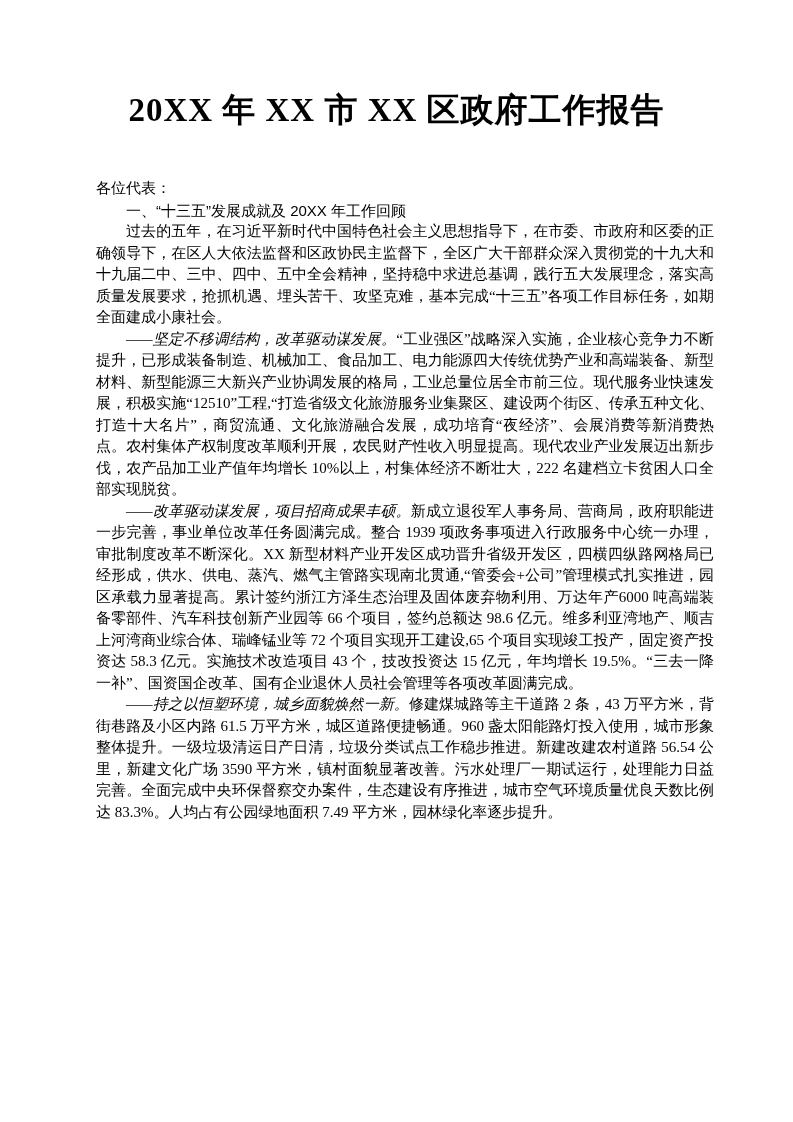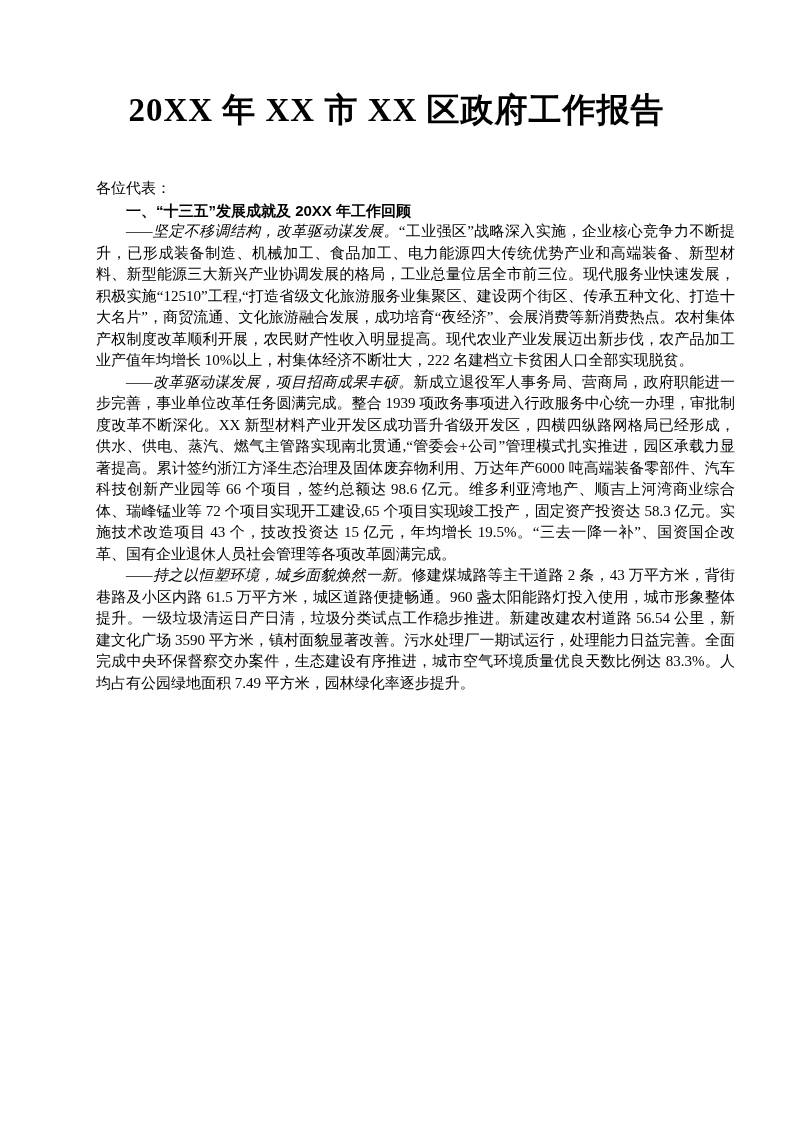--- a/index.html
+++ b/index.html
@@ -24,30 +24,30 @@
   }
   .doc-date {
     text-align: center;
     font-size: 20px;
     line-height: 28px;
     margin-top: 8px;
     font-family: "Liberation Serif", "DejaVu Serif", serif;
   }
   .body-text {
     margin-top: 46px;
-    padding: 0 58px 0 96px;
+    padding: 0 79px 0 96px;
     font-size: 15px;
     line-height: 21.5px;
     text-align: justify;
     text-justify: inter-ideograph;
   }
   .body-text p { margin: 0; }
   .indent { text-indent: 2em; }
   .heading {
-    font-weight: 700;
+    font-weight: 400;
     text-indent: 2em;
     font-family: "Liberation Sans", "DejaVu Sans", sans-serif;
   }
   .lead {
     font-style: italic;
   }
 </style>
 </head>
 <body>
 
@@ -56,20 +56,21 @@
   <div class="doc-title">20XX 年 XX 市 XX 区政府工作报告</div>
 
 
   <div class="body-text">
 
     <p>各位代表：</p>
 
 
     <p class="heading">一、“十三五”发展成就及 20XX 年工作回顾</p>
 
+    <p class="indent"><span class="lead"></span><span>过去的五年，在习近平新时代中国特色社会主义思想指导下，在市委、市政府和区委的正确领导下，在区人大依法监督和区政协民主监督下，全区广大干部群众深入贯彻党的十九大和十九届二中、三中、四中、五中全会精神，坚持稳中求进总基调，践行五大发展理念，落实高质量发展要求，抢抓机遇、埋头苦干、攻坚克难，基本完成“十三五”各项工作目标任务，如期全面建成小康社会。</span></p>
 
 
     <p class="indent"><span class="lead">——坚定不移调结构，改革驱动谋发展。</span><span>“工业强区”战略深入实施，企业核心竞争力不断提升，已形成装备制造、机械加工、食品加工、电力能源四大传统优势产业和高端装备、新型材料、新型能源三大新兴产业协调发展的格局，工业总量位居全市前三位。现代服务业快速发展，积极实施“12510”工程,“打造省级文化旅游服务业集聚区、建设两个街区、传承五种文化、打造十大名片”，商贸流通、文化旅游融合发展，成功培育“夜经济”、会展消费等新消费热点。农村集体产权制度改革顺利开展，农民财产性收入明显提高。现代农业产业发展迈出新步伐，农产品加工业产值年均增长 10%以上，村集体经济不断壮大，222 名建档立卡贫困人口全部实现脱贫。</span></p>
 
     <p class="indent"><span class="lead">——改革驱动谋发展，项目招商成果丰硕。</span><span>新成立退役军人事务局、营商局，政府职能进一步完善，事业单位改革任务圆满完成。整合 1939 项政务事项进入行政服务中心统一办理，审批制度改革不断深化。XX 新型材料产业开发区成功晋升省级开发区，四横四纵路网格局已经形成，供水、供电、蒸汽、燃气主管路实现南北贯通,“管委会+公司”管理模式扎实推进，园区承载力显著提高。累计签约浙江方泽生态治理及固体废弃物利用、万达年产6000 吨高端装备零部件、汽车科技创新产业园等 66 个项目，签约总额达 98.6 亿元。维多利亚湾地产、顺吉上河湾商业综合体、瑞峰锰业等 72 个项目实现开工建设,65 个项目实现竣工投产，固定资产投资达 58.3 亿元。实施技术改造项目 43 个，技改投资达 15 亿元，年均增长 19.5%。“三去一降一补”、国资国企改革、国有企业退休人员社会管理等各项改革圆满完成。</span></p>
 
     <p class="indent"><span class="lead">——持之以恒塑环境，城乡面貌焕然一新。</span><span>修建煤城路等主干道路 2 条，43 万平方米，背街巷路及小区内路 61.5 万平方米，城区道路便捷畅通。960 盏太阳能路灯投入使用，城市形象整体提升。一级垃圾清运日产日清，垃圾分类试点工作稳步推进。新建改建农村道路 56.54 公里，新建文化广场 3590 平方米，镇村面貌显著改善。污水处理厂一期试运行，处理能力日益完善。全面完成中央环保督察交办案件，生态建设有序推进，城市空气环境质量优良天数比例达 83.3%。人均占有公园绿地面积 7.49 平方米，园林绿化率逐步提升。</span></p>
 
   </div>
 </div>

